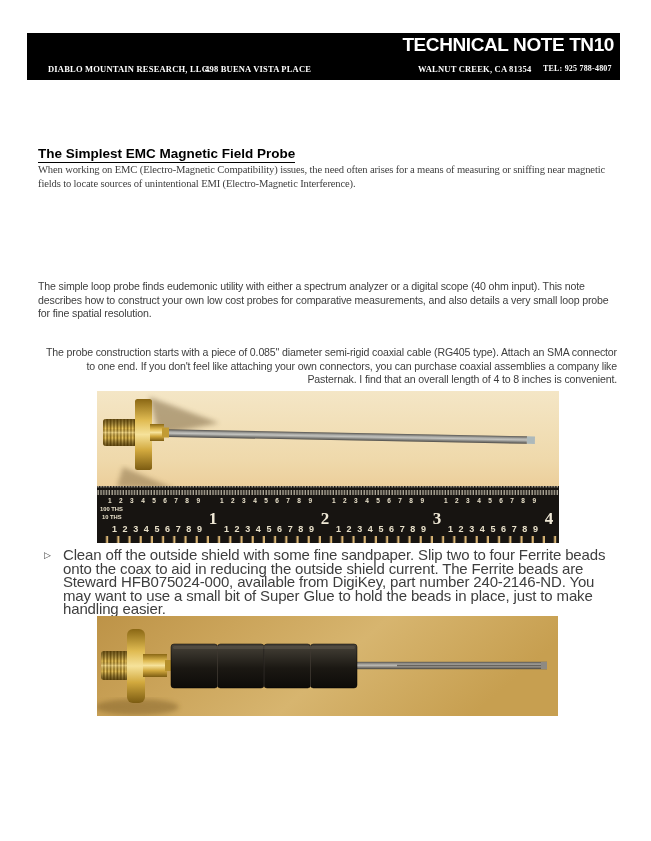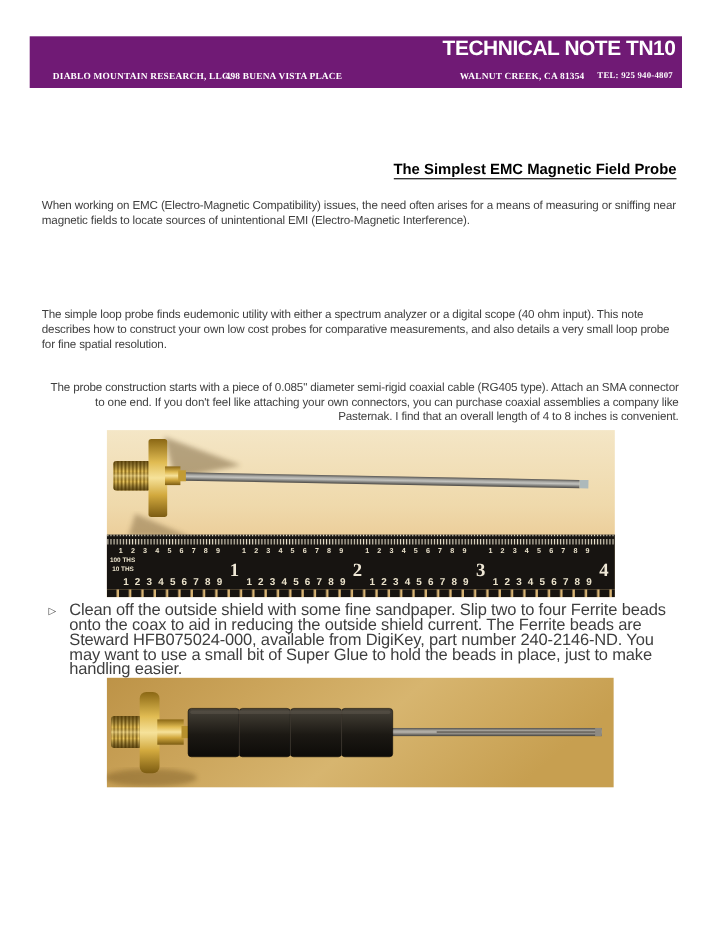--- a/index.html
+++ b/index.html
@@ -1,53 +1,53 @@
 <!DOCTYPE html>
 <html><head>
 <meta charset="utf-8">
 <style>
   html,body{margin:0;padding:0;background:#ffffff;}
   .page{position:relative;width:651px;height:841px;background:#ffffff;overflow:hidden;
         font-family:"Liberation Sans", sans-serif;}
   
-  .header-bar{position:absolute;left:27px;top:33px;width:593px;height:47px;background:#701a75;}
+  .header-bar{position:absolute;left:27px;top:33px;width:593px;height:47px;background:#000000;}
   .tn-title{position:absolute;right:6px;top:1px;color:#fff;font-weight:bold;font-size:19px;
             letter-spacing:-0.4px;white-space:nowrap;}
   .hdr-info{position:absolute;top:31px;color:#fff;font-family:"Liberation Serif", serif;
             font-weight:bold;font-size:8.5px;letter-spacing:0.2px;white-space:nowrap;}
   .hdr-company{left:9px;margin-left:12px;}
   .hdr-address{left:178px;}
   .hdr-city{left:391px;}
   .hdr-phone{left:516px;font-size:8px;}
   
-  .doc-title{position:absolute;left:38px;width:577px;top:146px;text-align:right;
+  .doc-title{position:absolute;left:38px;width:577px;top:146px;text-align:left;
              font-size:13.5px;font-weight:bold;color:#000;}
   .doc-title span{border-bottom:1.6px solid #000;padding-bottom:1px;}
   .para{position:absolute;left:38px;width:579px;color:#3e3e3e;font-size:10.6px;
         line-height:13.6px;letter-spacing:-0.15px;}
-  .p1{top:181px;} .p2{top:223px;} .p3{top:280px;} .p4{top:346px;text-align:right;}
+  .p1{top:163px;font-family:Liberation Serif, serif;} .p2{top:223px;} .p3{top:280px;} .p4{top:346px;text-align:right;}
   .bullet-marker{position:absolute;left:44px;top:550px;font-size:9px;color:#3e3e3e;}
   .bullet-text{position:absolute;left:63px;top:548px;width:551px;color:#3e3e3e;
                font-size:15px;line-height:13.6px;letter-spacing:-0.15px;}
   
   .photo1{position:absolute;left:97px;top:391px;width:462px;height:152px;}
   .photo2{position:absolute;left:97px;top:616px;width:461px;height:100px;}
   svg{display:block;}
 </style>
 </head>
 <body>
 
 <div class="page">
 
   <div class="header-bar">
     <div class="tn-title">TECHNICAL NOTE TN10</div>
     <div class="hdr-info hdr-company">DIABLO MOUNTAIN RESEARCH, LLC.</div>
     <div class="hdr-info hdr-address">498 BUENA  VISTA PLACE</div>
     <div class="hdr-info hdr-city">WALNUT CREEK, CA  81354</div>
-    <div class="hdr-info hdr-phone">TEL:  925 940-4807</div>
+    <div class="hdr-info hdr-phone">TEL:  925 788-4807</div>
   </div>
 
   <div class="doc-title">
     <span>The Simplest EMC Magnetic Field Probe</span>
   </div>
 
   <div class="para p1">When working on EMC (Electro-Magnetic Compatibility) issues, the need often arises for a means of measuring or sniffing near magnetic fields to locate sources of unintentional EMI (Electro-Magnetic Interference).</div>
   <div class="para p3">The simple loop probe finds eudemonic utility with either a spectrum analyzer or a digital scope (40 ohm input).  This note describes how to construct your own low cost probes for comparative measurements, and also details a very small loop probe for fine spatial resolution.</div>
   <div class="para p4">The probe construction starts with a piece of 0.085" diameter semi-rigid coaxial cable (RG405 type).  Attach an SMA connector to one end.  If you don't feel like attaching your own connectors, you can purchase coaxial assemblies a company like Pasternak.  I find that an overall length of 4 to 8 inches is convenient.</div>
 

